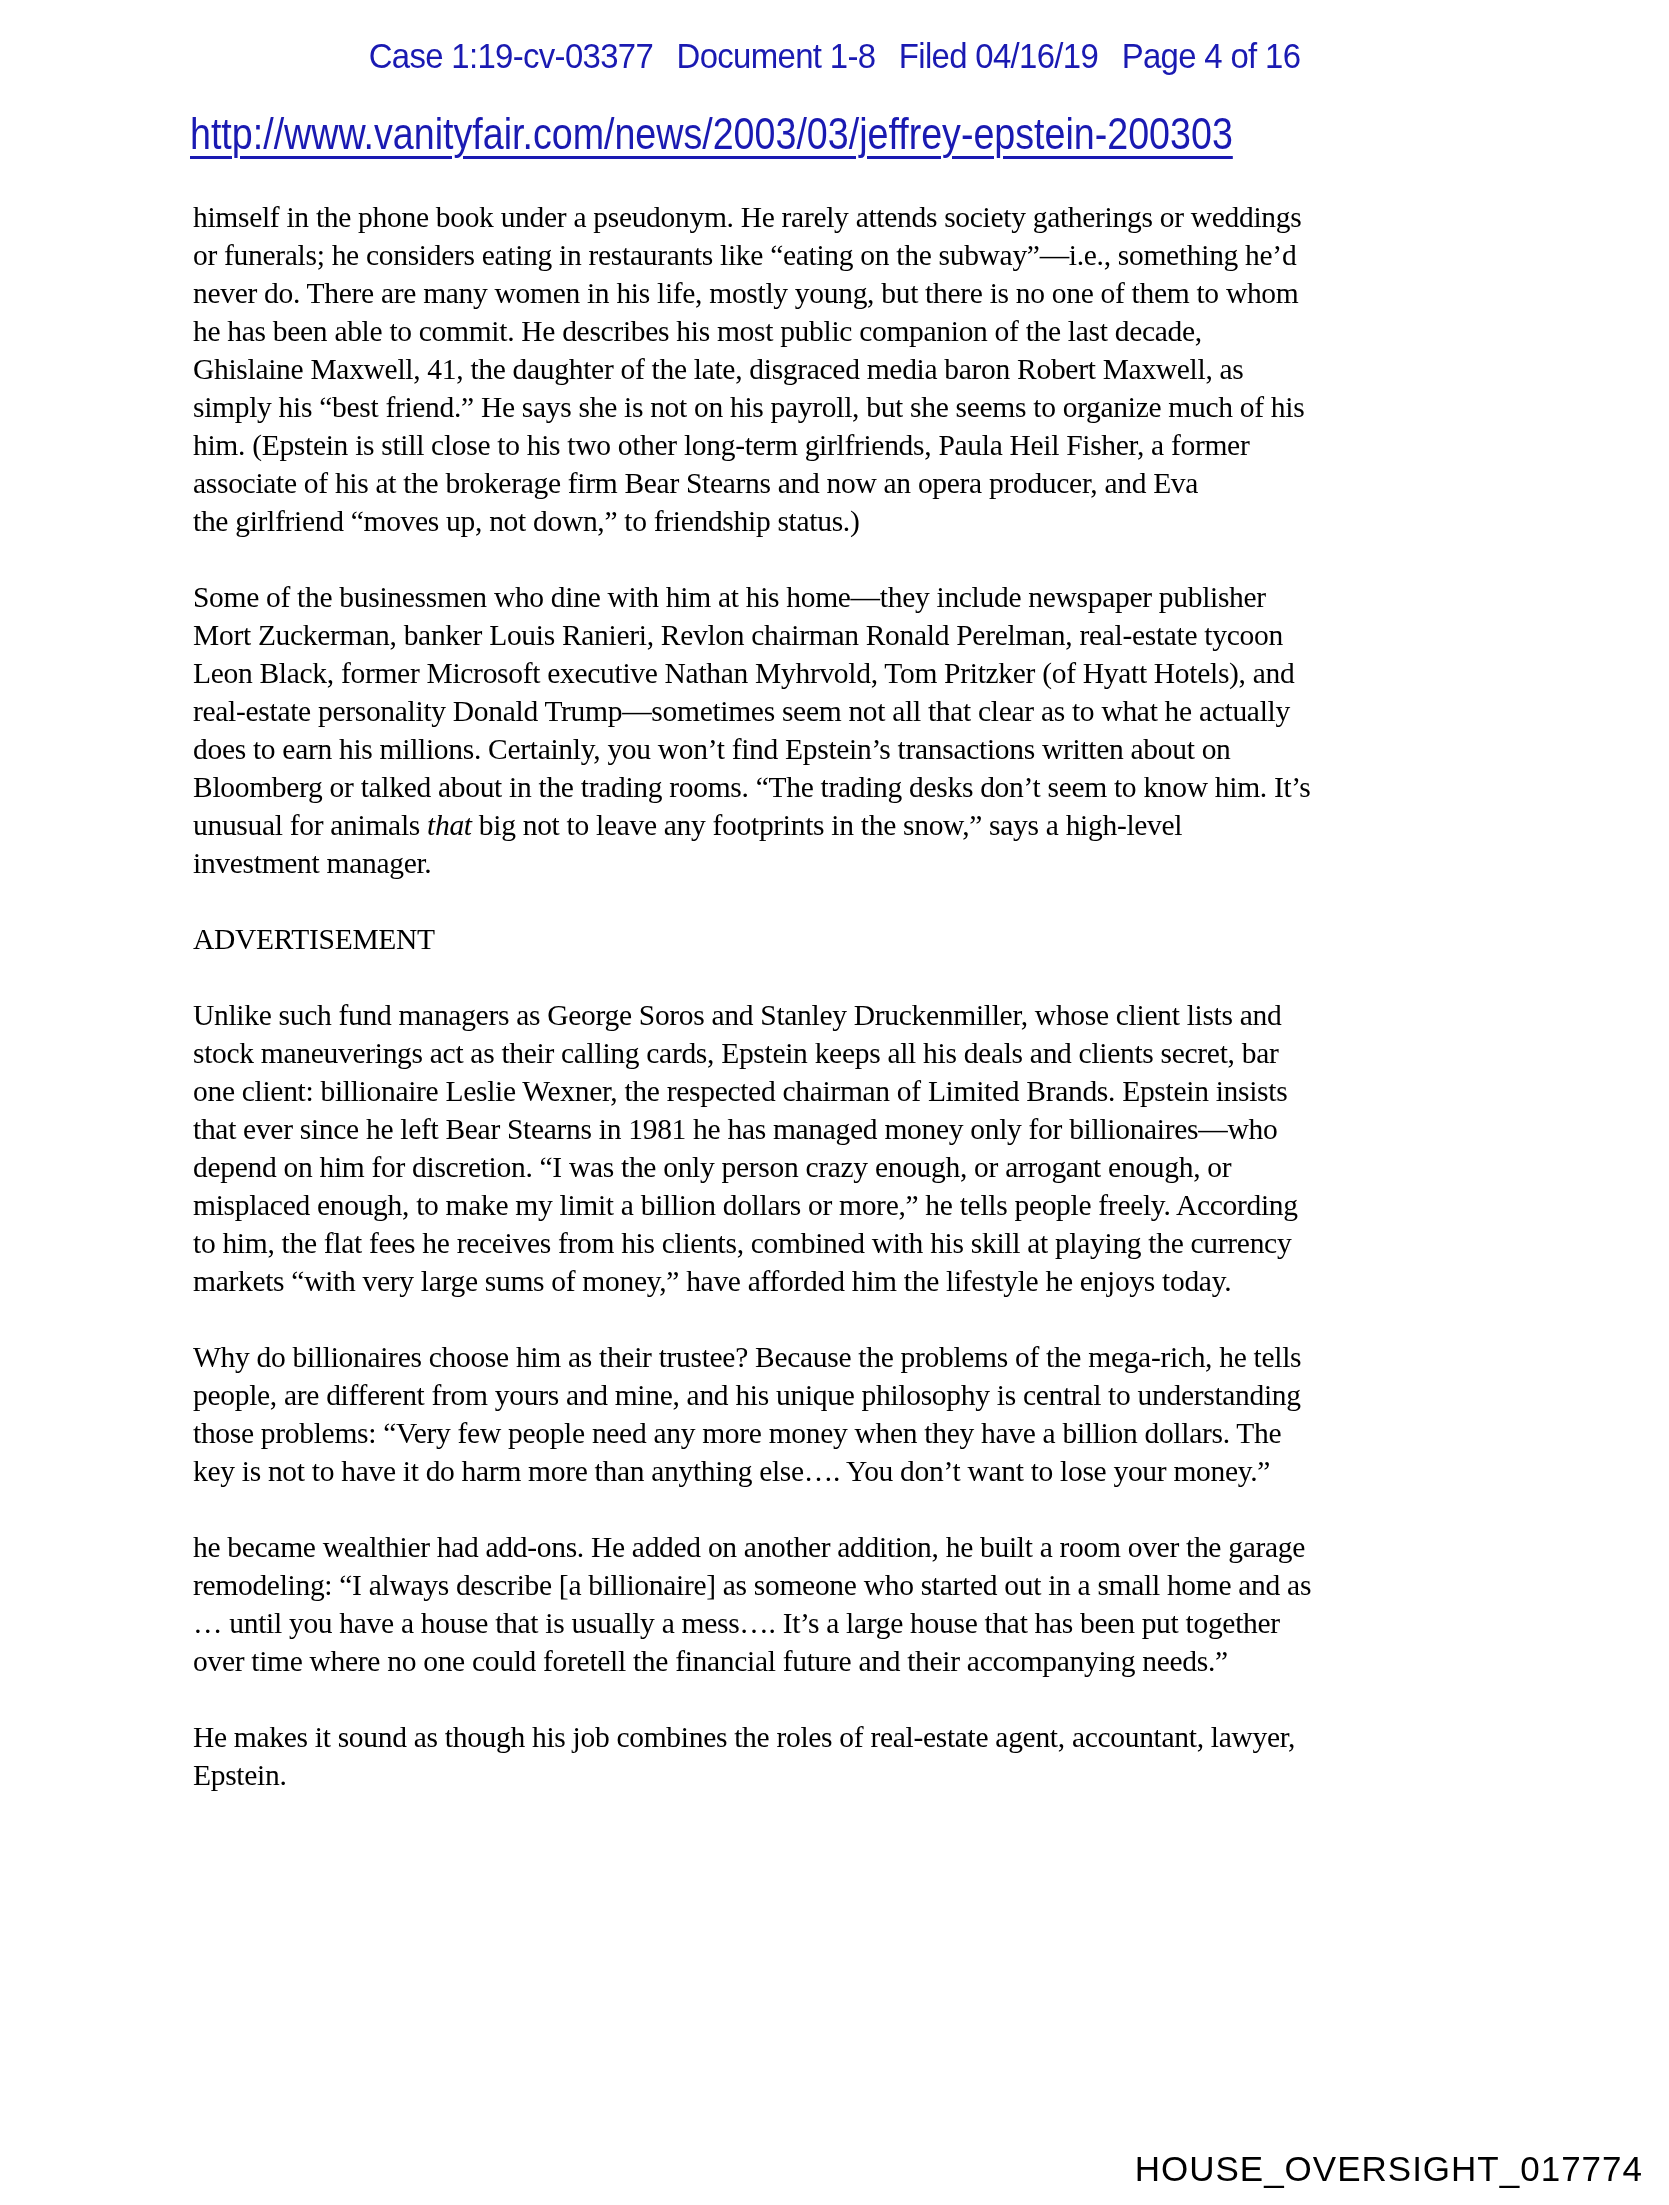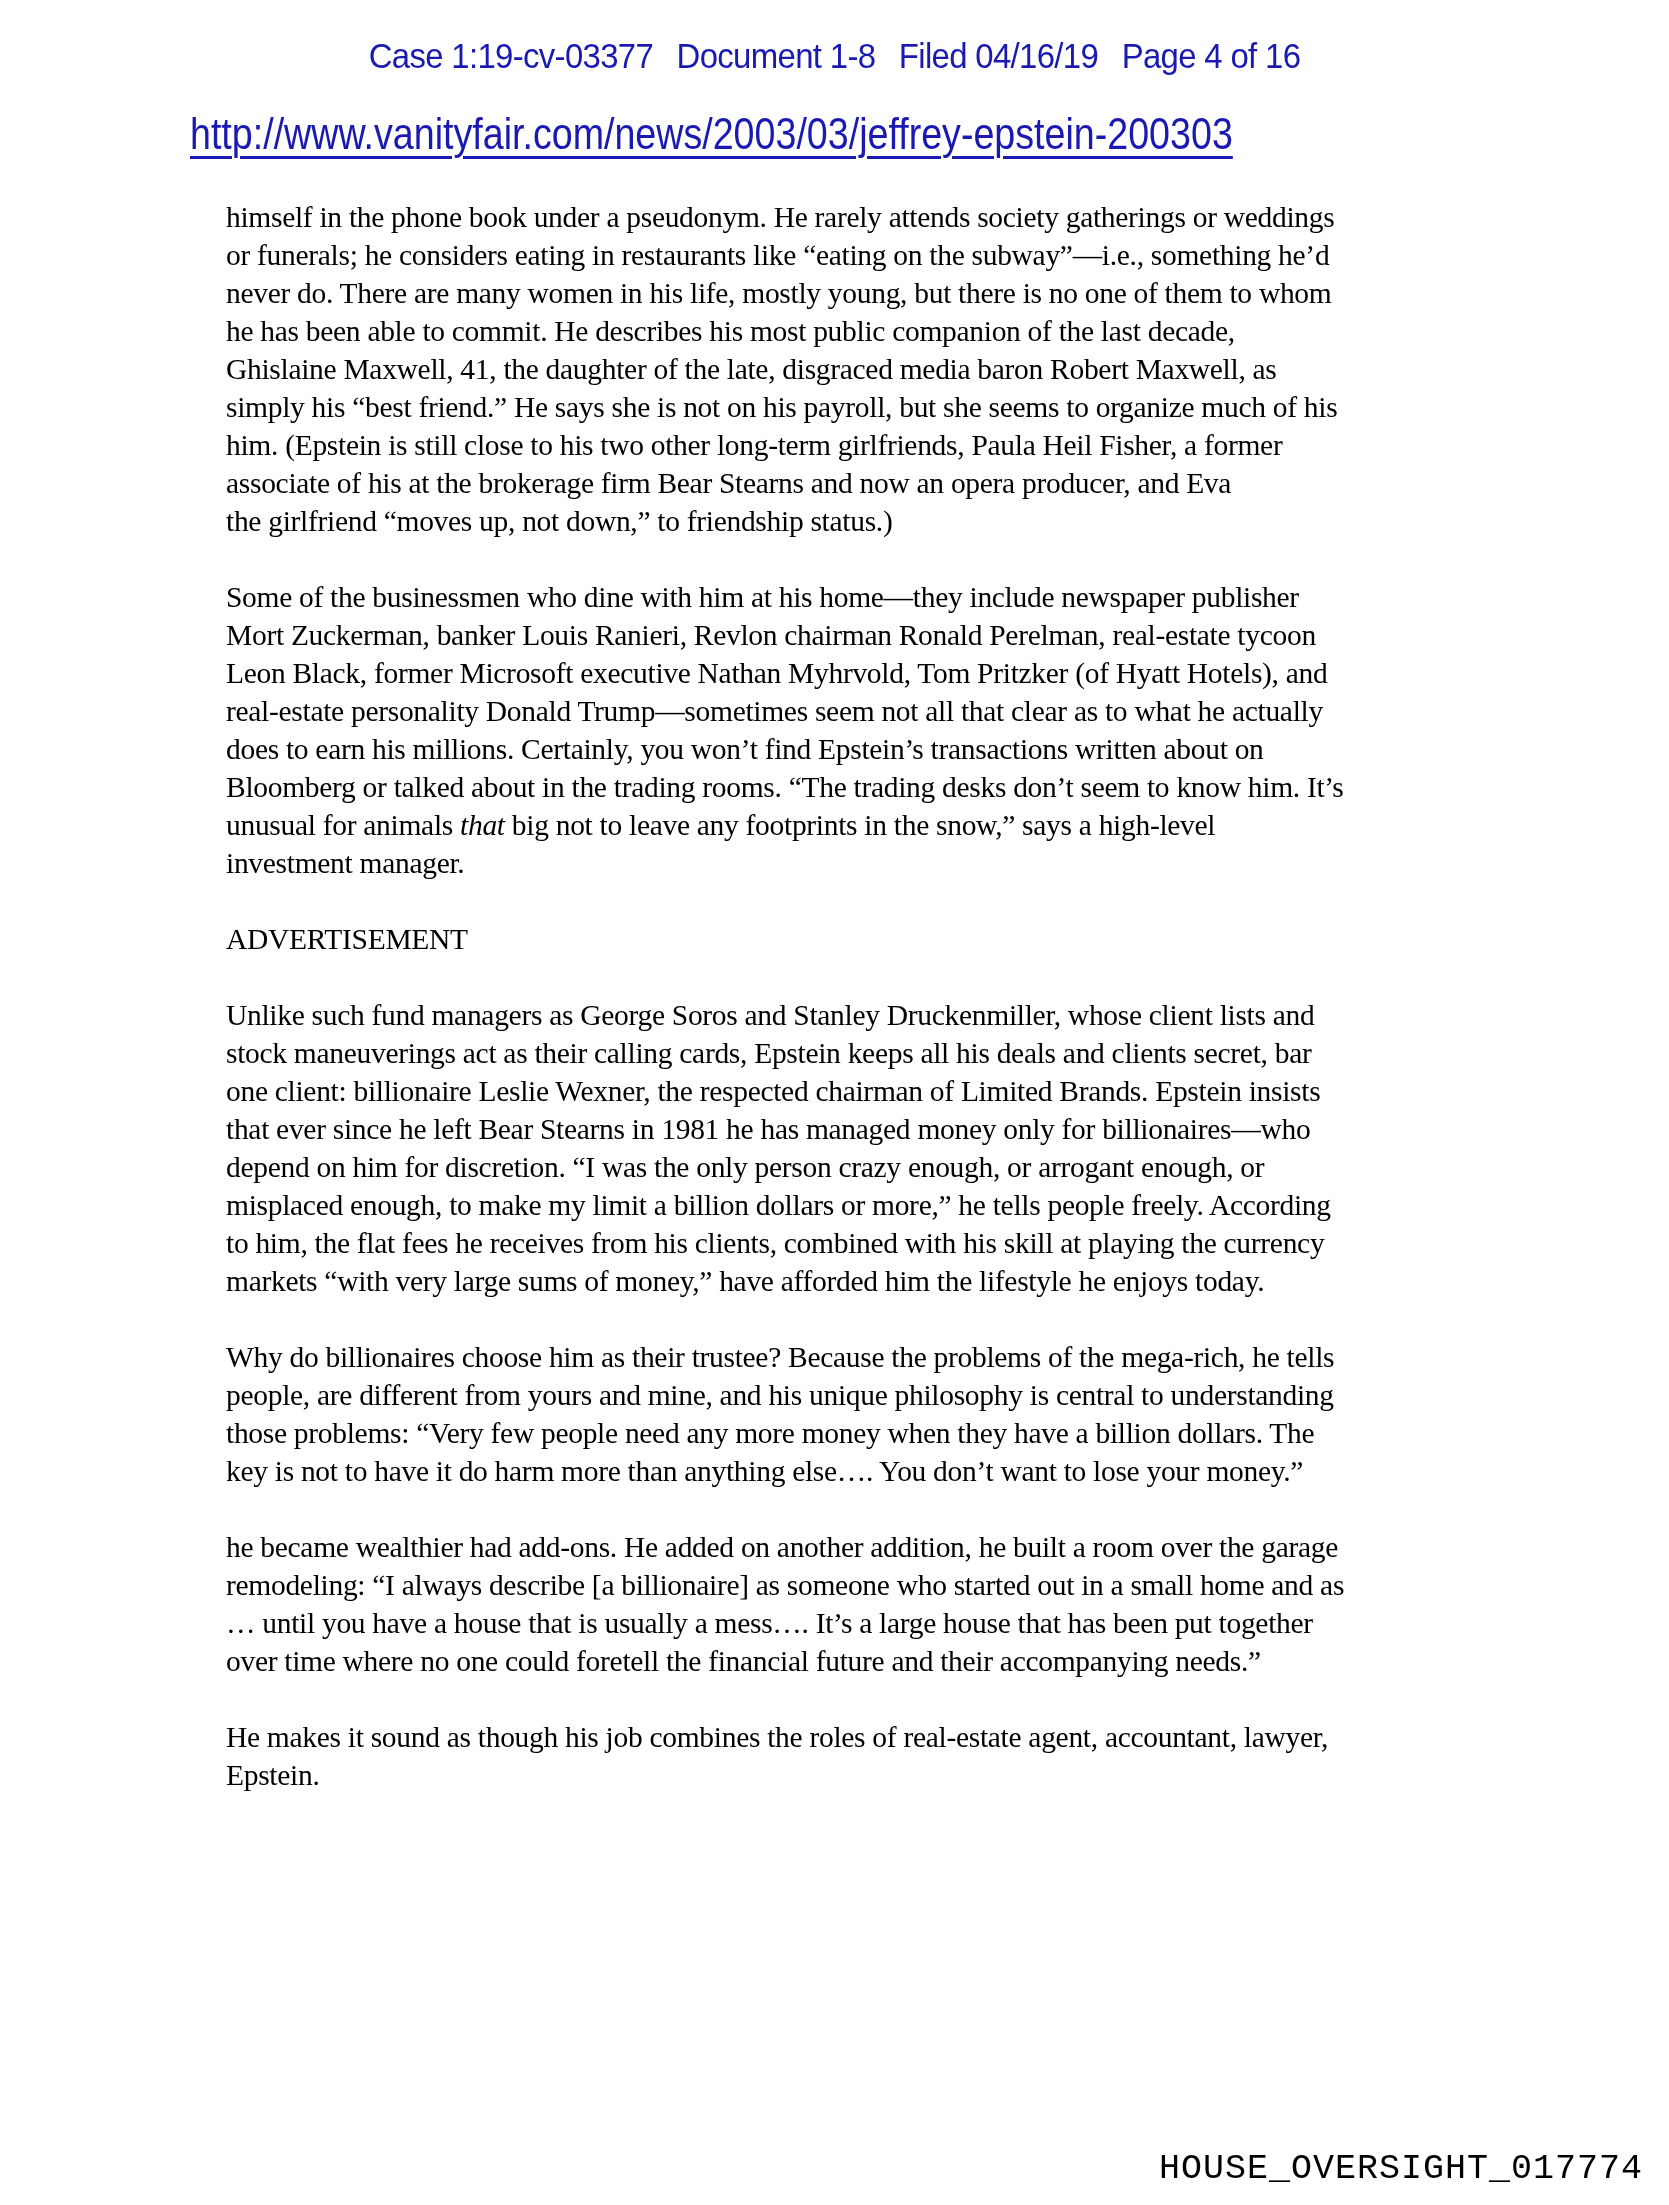--- a/index.html
+++ b/index.html
@@ -37,29 +37,28 @@
     transform: scaleX(0.855); transform-origin: left;
     white-space: nowrap;
   }
   .article {
     position: absolute;
     top: 198px; left: 193px;
     font-size: 29.5px;
     line-height: 38px;
     letter-spacing: -0.3px;
     color: #000;
-    margin-left: 33px;
   }
   .para { margin: 0 0 38px 0; }
   .line { white-space: nowrap; }
   .line em { font-style: italic; }
   .bates {
     position: absolute;
     top: 2149px; right: 26px;
-    font-family: Liberation Mono, monospace;
+    font-family: Liberation Sans, sans-serif;
     font-size: 35px; letter-spacing: 1px;
     color: #000;
     white-space: nowrap;
   }
 </style>
 </head>
 <body>
 
 <div class="case-header">
   <span>Case 1:19-cv-03377</span>

